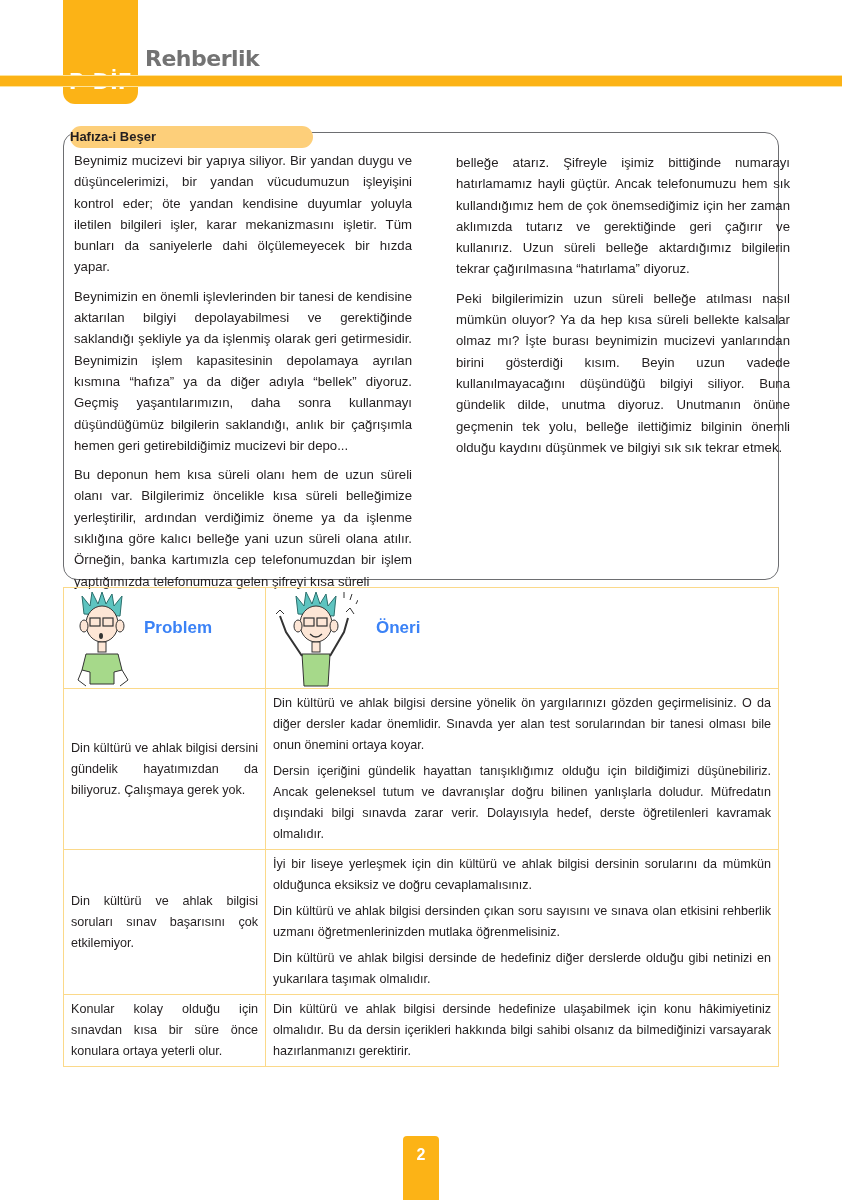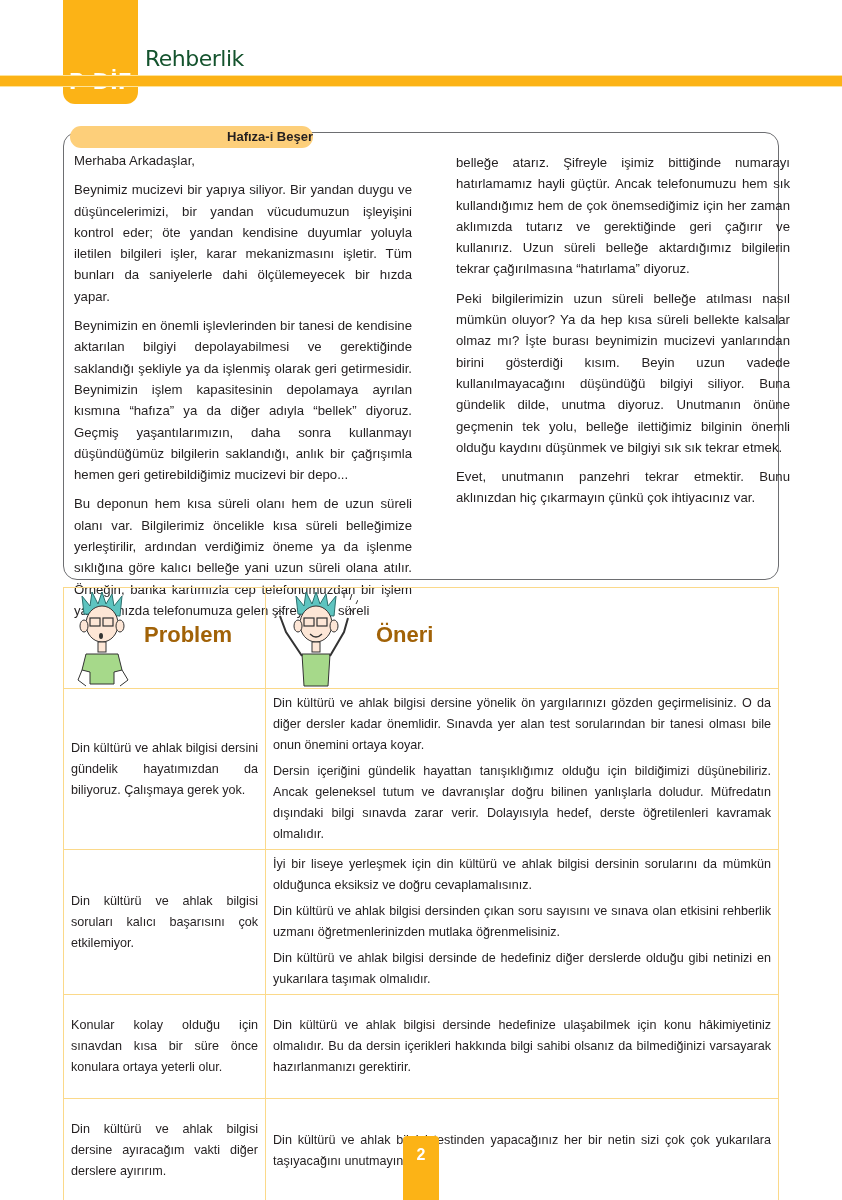--- a/index.html
+++ b/index.html
@@ -15,48 +15,48 @@
     position: absolute; left: 63px; top: 70px; width: 75px; text-align: center;
     font-family: "DejaVu Sans", sans-serif; font-weight: bold; font-size: 21px;
     color: #ffffff; letter-spacing: 0px;
   }
   .header-bar {
     position: absolute; left: 0; top: 75px; width: 842px; height: 12px; background: #fcb316;
     border-top: 1px solid #fde39a; border-bottom: 1px solid #fde39a;
   }
   .header-title {
     position: absolute; left: 145px; top: 46px;
-    font-family: "DejaVu Sans", sans-serif; font-weight: normal; font-size: 22px; color: #14532d;
+    font-family: "DejaVu Sans", sans-serif; font-weight: bold; font-size: 22px; color: #737373;
     letter-spacing: -0.5px;
   }
 
   
   .reading-box {
     position: absolute; left: 63px; top: 132px; width: 716px; height: 448px;
     border: 1.5px solid #6d6e71; border-radius: 14px;
   }
   .reading-tag {
     position: absolute; left: 70px; top: 126px; width: 243px; height: 22px;
     background: #fdcf7a; border-radius: 11px;
-    font-weight: bold; font-size: 13px; text-align: right; line-height: 22px; color: #231f20;
+    font-weight: bold; font-size: 13px; text-align: left; line-height: 22px; color: #231f20;
   }
   .col { position: absolute; top: 150px; font-size: 13.2px; line-height: 21.3px; text-align: justify; }
   .col.left { left: 74px; width: 338px; }
   .col.right { left: 456px; width: 334px; top: 152px; }
   .col p { margin-bottom: 8px; }
 
   
   .pt { position: absolute; left: 63px; top: 587px; width: 716px; border-collapse: collapse; }
   .pt td { border: 1.5px solid #fbd98a; vertical-align: middle; font-size: 12.6px; line-height: 21px; }
-  .pt .c1 { width: 202px; padding: 20px 7px; text-align: justify; }
+  .pt .c1 { width: 202px; padding: 4px 7px; text-align: justify; }
   .pt .c2 { padding: 4px 7px 4px 7px; text-align: justify; }
   .pt .c2 p { margin-bottom: 5px; }
   .pt .c2 p:last-child { margin-bottom: 0; }
   .head-cell { height: 101px; position: relative; padding: 0 !important; }
-  .head-label { position: absolute; top: 36px; font-size: 22px; font-weight: bold; color: #a16207; }
+  .head-label { position: absolute; top: 29px; font-size: 17px; font-weight: bold; color: #3b82f6; }
   .char { position: absolute; top: 4px; }
 
   
   .page-tab {
     position: absolute; left: 403px; top: 1136px; width: 36px; height: 64px;
     background: #fcb316; border-radius: 4px 4px 0 0;
     color: #ffffff; font-weight: bold; font-size: 16px; text-align: center; padding-top: 10px;
   }
 </style>
 </head>
@@ -64,29 +64,27 @@
 
 <div class="tab-orange"></div>
 <div class="tab-label">P-DİF</div>
 <div class="header-bar"></div>
 <div class="header-title">Rehberlik</div>
 
 <div class="reading-box"></div>
 <div class="reading-tag">Hafıza-i Beşer</div>
 
 <div class="col left">
-  <p>Merhaba Arkadaşlar,</p>
   <p>Beynimiz mucizevi bir yapıya siliyor. Bir yandan duygu ve düşüncelerimizi, bir yandan vücudumuzun işleyişini kontrol eder; öte yandan kendisine duyumlar yoluyla iletilen bilgileri işler, karar mekanizmasını işletir. Tüm bunları da saniyelerle dahi ölçülemeyecek bir hızda yapar.</p>
   <p>Beynimizin en önemli işlevlerinden bir tanesi de kendisine aktarılan bilgiyi depolayabilmesi ve gerektiğinde saklandığı şekliyle ya da işlenmiş olarak geri getirmesidir. Beynimizin işlem kapasitesinin depolamaya ayrılan kısmına “hafıza” ya da diğer adıyla “bellek” diyoruz. Geçmiş yaşantılarımızın, daha sonra kullanmayı düşündüğümüz bilgilerin saklandığı, anlık bir çağrışımla hemen geri getirebildiğimiz mucizevi bir depo...</p>
   <p>Bu deponun hem kısa süreli olanı hem de uzun süreli olanı var. Bilgilerimiz öncelikle kısa süreli belleğimize yerleştirilir, ardından verdiğimiz öneme ya da işlenme sıklığına göre kalıcı belleğe yani uzun süreli olana atılır. Örneğin, banka kartımızla cep telefonumuzdan bir işlem yaptığımızda telefonumuza gelen şifreyi kısa süreli</p>
 </div>
 <div class="col right">
   <p>belleğe atarız. Şifreyle işimiz bittiğinde numarayı hatırlamamız hayli güçtür. Ancak telefonumuzu hem sık kullandığımız hem de çok önemsediğimiz için her zaman aklımızda tutarız ve gerektiğinde geri çağırır ve kullanırız. Uzun süreli belleğe aktardığımız bilgilerin tekrar çağırılmasına “hatırlama” diyoruz.</p>
   <p>Peki bilgilerimizin uzun süreli belleğe atılması nasıl mümkün oluyor? Ya da hep kısa süreli bellekte kalsalar olmaz mı? İşte burası beynimizin mucizevi yanlarından birini gösterdiği kısım. Beyin uzun vadede kullanılmayacağını düşündüğü bilgiyi siliyor. Buna gündelik dilde, unutma diyoruz. Unutmanın önüne geçmenin tek yolu, belleğe ilettiğimiz bilginin önemli olduğu kaydını düşünmek ve bilgiyi sık sık tekrar etmek.</p>
-  <p>Evet, unutmanın panzehri tekrar etmektir. Bunu aklınızdan hiç çıkarmayın çünkü çok ihtiyacınız var.</p>
 </div>
 
 <table class="pt">
   <tbody>
       <tr>
     <td class="c1 head-cell">
       <svg class="char" style="left:10px" width="60" height="96" viewBox="0 0 60 96">
         <path d="M10 22 L8 4 L16 14 L18 0 L24 12 L28 0 L32 12 L38 2 L40 14 L48 4 L46 24 Z" fill="#5ec4c0" stroke="#2a6f6c" stroke-width="1"></path>
         <ellipse cx="28" cy="32" rx="16" ry="18" fill="#fde6d6" stroke="#333" stroke-width="1"></ellipse>
         <ellipse cx="10" cy="34" rx="4" ry="6" fill="#fde6d6" stroke="#333" stroke-width="1"></ellipse>
@@ -119,35 +117,29 @@
     </td>
   </tr>
   <tr>
     <td class="c1" style="height:145px">Din kültürü ve ahlak bilgisi dersini gündelik hayatımızdan da biliyoruz. Çalışmaya gerek yok.</td>
     <td class="c2">
       <p>Din kültürü ve ahlak bilgisi dersine yönelik ön yargılarınızı gözden geçirmelisiniz. O da diğer dersler kadar önemlidir. Sınavda yer alan test sorularından bir tanesi olması bile onun önemini ortaya koyar.</p>
       <p>Dersin içeriğini gündelik hayattan tanışıklığımız olduğu için bildiğimizi düşünebiliriz. Ancak geleneksel tutum ve davranışlar doğru bilinen yanlışlarla doludur. Müfredatın dışındaki bilgi sınavda zarar verir. Dolayısıyla hedef, derste öğretilenleri kavramak olmalıdır.</p>
     </td>
   </tr>
   <tr>
-    <td class="c1" style="height:140px">Din kültürü ve ahlak bilgisi soruları kalıcı başarısını çok etkilemiyor.</td>
+    <td class="c1" style="height:140px">Din kültürü ve ahlak bilgisi soruları sınav başarısını çok etkilemiyor.</td>
     <td class="c2">
       <p>İyi bir liseye yerleşmek için din kültürü ve ahlak bilgisi dersinin sorularını da mümkün olduğunca eksiksiz ve doğru cevaplamalısınız.</p>
       <p>Din kültürü ve ahlak bilgisi dersinden çıkan soru sayısını ve sınava olan etkisini rehberlik uzmanı öğretmenlerinizden mutlaka öğrenmelisiniz.</p>
       <p>Din kültürü ve ahlak bilgisi dersinde de hedefiniz diğer derslerde olduğu gibi netinizi en yukarılara taşımak olmalıdır.</p>
     </td>
   </tr>
   <tr>
     <td class="c1" style="height:67px">Konular kolay olduğu için sınavdan kısa bir süre önce konulara ortaya yeterli olur.</td>
     <td class="c2">
       <p>Din kültürü ve ahlak bilgisi dersinde hedefinize ulaşabilmek için konu hâkimiyetiniz olmalıdır. Bu da dersin içerikleri hakkında bilgi sahibi olsanız da bilmediğinizi varsayarak hazırlanmanızı gerektirir.</p>
     </td>
   </tr>
-  <tr>
-    <td class="c1" style="height:67px">Din kültürü ve ahlak bilgisi dersine ayıracağım vakti diğer derslere ayırırım.</td>
-    <td class="c2">
-      <p>Din kültürü ve ahlak bilgisi testinden yapacağınız her bir netin sizi çok çok yukarılara taşıyacağını unutmayın.</p>
-    </td>
-  </tr>
 </tbody>
   </table>
 
 <div class="page-tab">2</div>
 
 </body></html>

